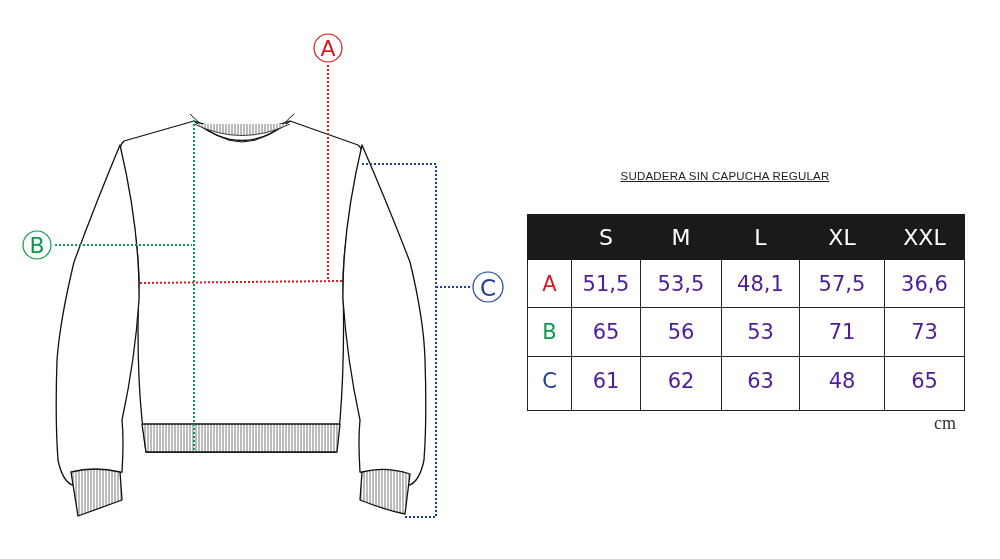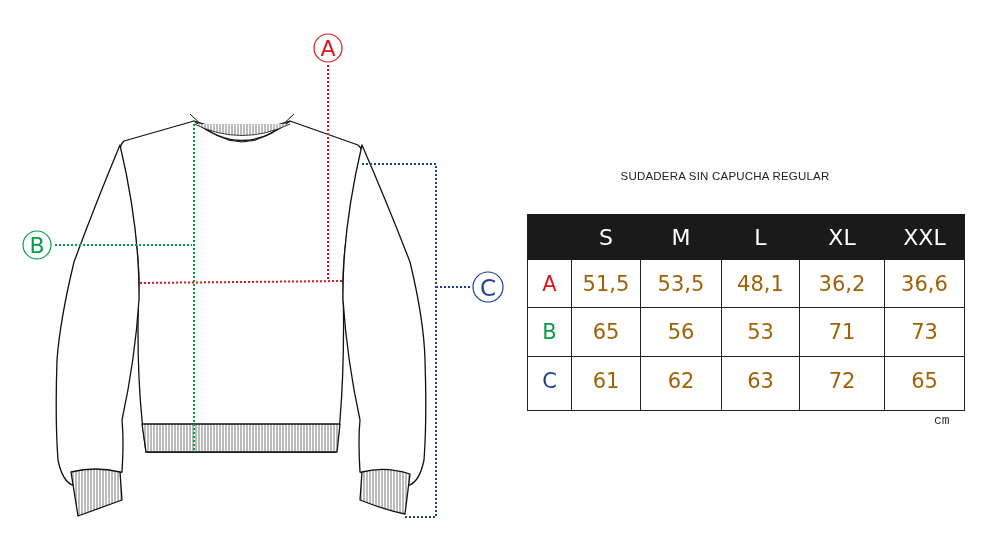--- a/index.html
+++ b/index.html
@@ -1,26 +1,26 @@
 <!DOCTYPE html>
 <html><head>
 <meta charset="utf-8">
 <style>
   html, body { margin:0; padding:0; }
   body { width:1000px; height:559px; background:#fff; position:relative; overflow:hidden; font-family:"DejaVu Sans", sans-serif; }
   #drawing { position:absolute; left:0; top:0; width:520px; height:559px; }
-  #title { position:absolute; left:560px; top:170px; width:330px; text-align:center; font-size:11.5px; letter-spacing:0.2px; color:#222; font-family:"Liberation Sans", sans-serif; }
+  #title { position:absolute; left:560px; top:170px; width:330px; text-align:center; font-size:11.5px; letter-spacing:0.2px; color:#222; font-family:"Liberation Sans", sans-serif;text-decoration:underline; }
   table#size-table { position:absolute; left:527px; top:214px; border-collapse:collapse; font-family:"DejaVu Sans", sans-serif; }
   #size-table th { background:#1a1a1a; color:#fff; font-weight:normal; font-size:22px; height:44px; padding:0; border:1px solid #1a1a1a; }
-  #size-table td { border:1.5px solid #222; text-align:center; font-size:21px; color:#a16207; padding:0; }
+  #size-table td { border:1.5px solid #222; text-align:center; font-size:21px; color:#4c1d95; padding:0; }
   #size-table tr.r1 td { height:47px; }
   #size-table tr.r2 td { height:48px; }
   #size-table tr.r3 td { height:54px; vertical-align:top; padding-top:12px; box-sizing:border-box; }
   .rowlabel { font-size:22px; }
-  #unit { position:absolute; left:934px; top:413px; font-size:13px; color:#333; font-family:Liberation Mono, monospace; }
+  #unit { position:absolute; left:934px; top:413px; font-size:18px; color:#333; font-family:Liberation Serif, serif; }
 </style>
 </head>
 <body>
 
 <svg id="drawing" viewBox="0 0 520 559" xmlns="http://www.w3.org/2000/svg">
   <defs>
     <pattern id="rib" width="3" height="10" patternUnits="userSpaceOnUse">
       <rect width="3" height="10" fill="#fff"></rect>
       <line x1="1" y1="0" x2="1" y2="10" stroke="#555" stroke-width="0.8"></line>
     </pattern>
@@ -83,35 +83,35 @@
       <th style="width:84px">XL</th>
       <th style="width:79px">XXL</th>
     </tr>
   </thead>
   <tbody>
     <tr class="r1">
       <td class="rowlabel" style="color:#d71920">A</td>
       <td>51,5</td>
       <td>53,5</td>
       <td>48,1</td>
-      <td>36,2</td>
+      <td>57,5</td>
       <td>36,6</td>
     </tr>
     <tr class="r2">
       <td class="rowlabel" style="color:#0a9b4a">B</td>
       <td>65</td>
       <td>56</td>
       <td>53</td>
       <td>71</td>
       <td>73</td>
     </tr>
     <tr class="r3">
       <td class="rowlabel" style="color:#1c3f8f">C</td>
       <td>61</td>
       <td>62</td>
       <td>63</td>
-      <td>72</td>
+      <td>48</td>
       <td>65</td>
     </tr>
   </tbody>
 </table>
 
 <div id="unit">cm</div>
 
 </body></html>

